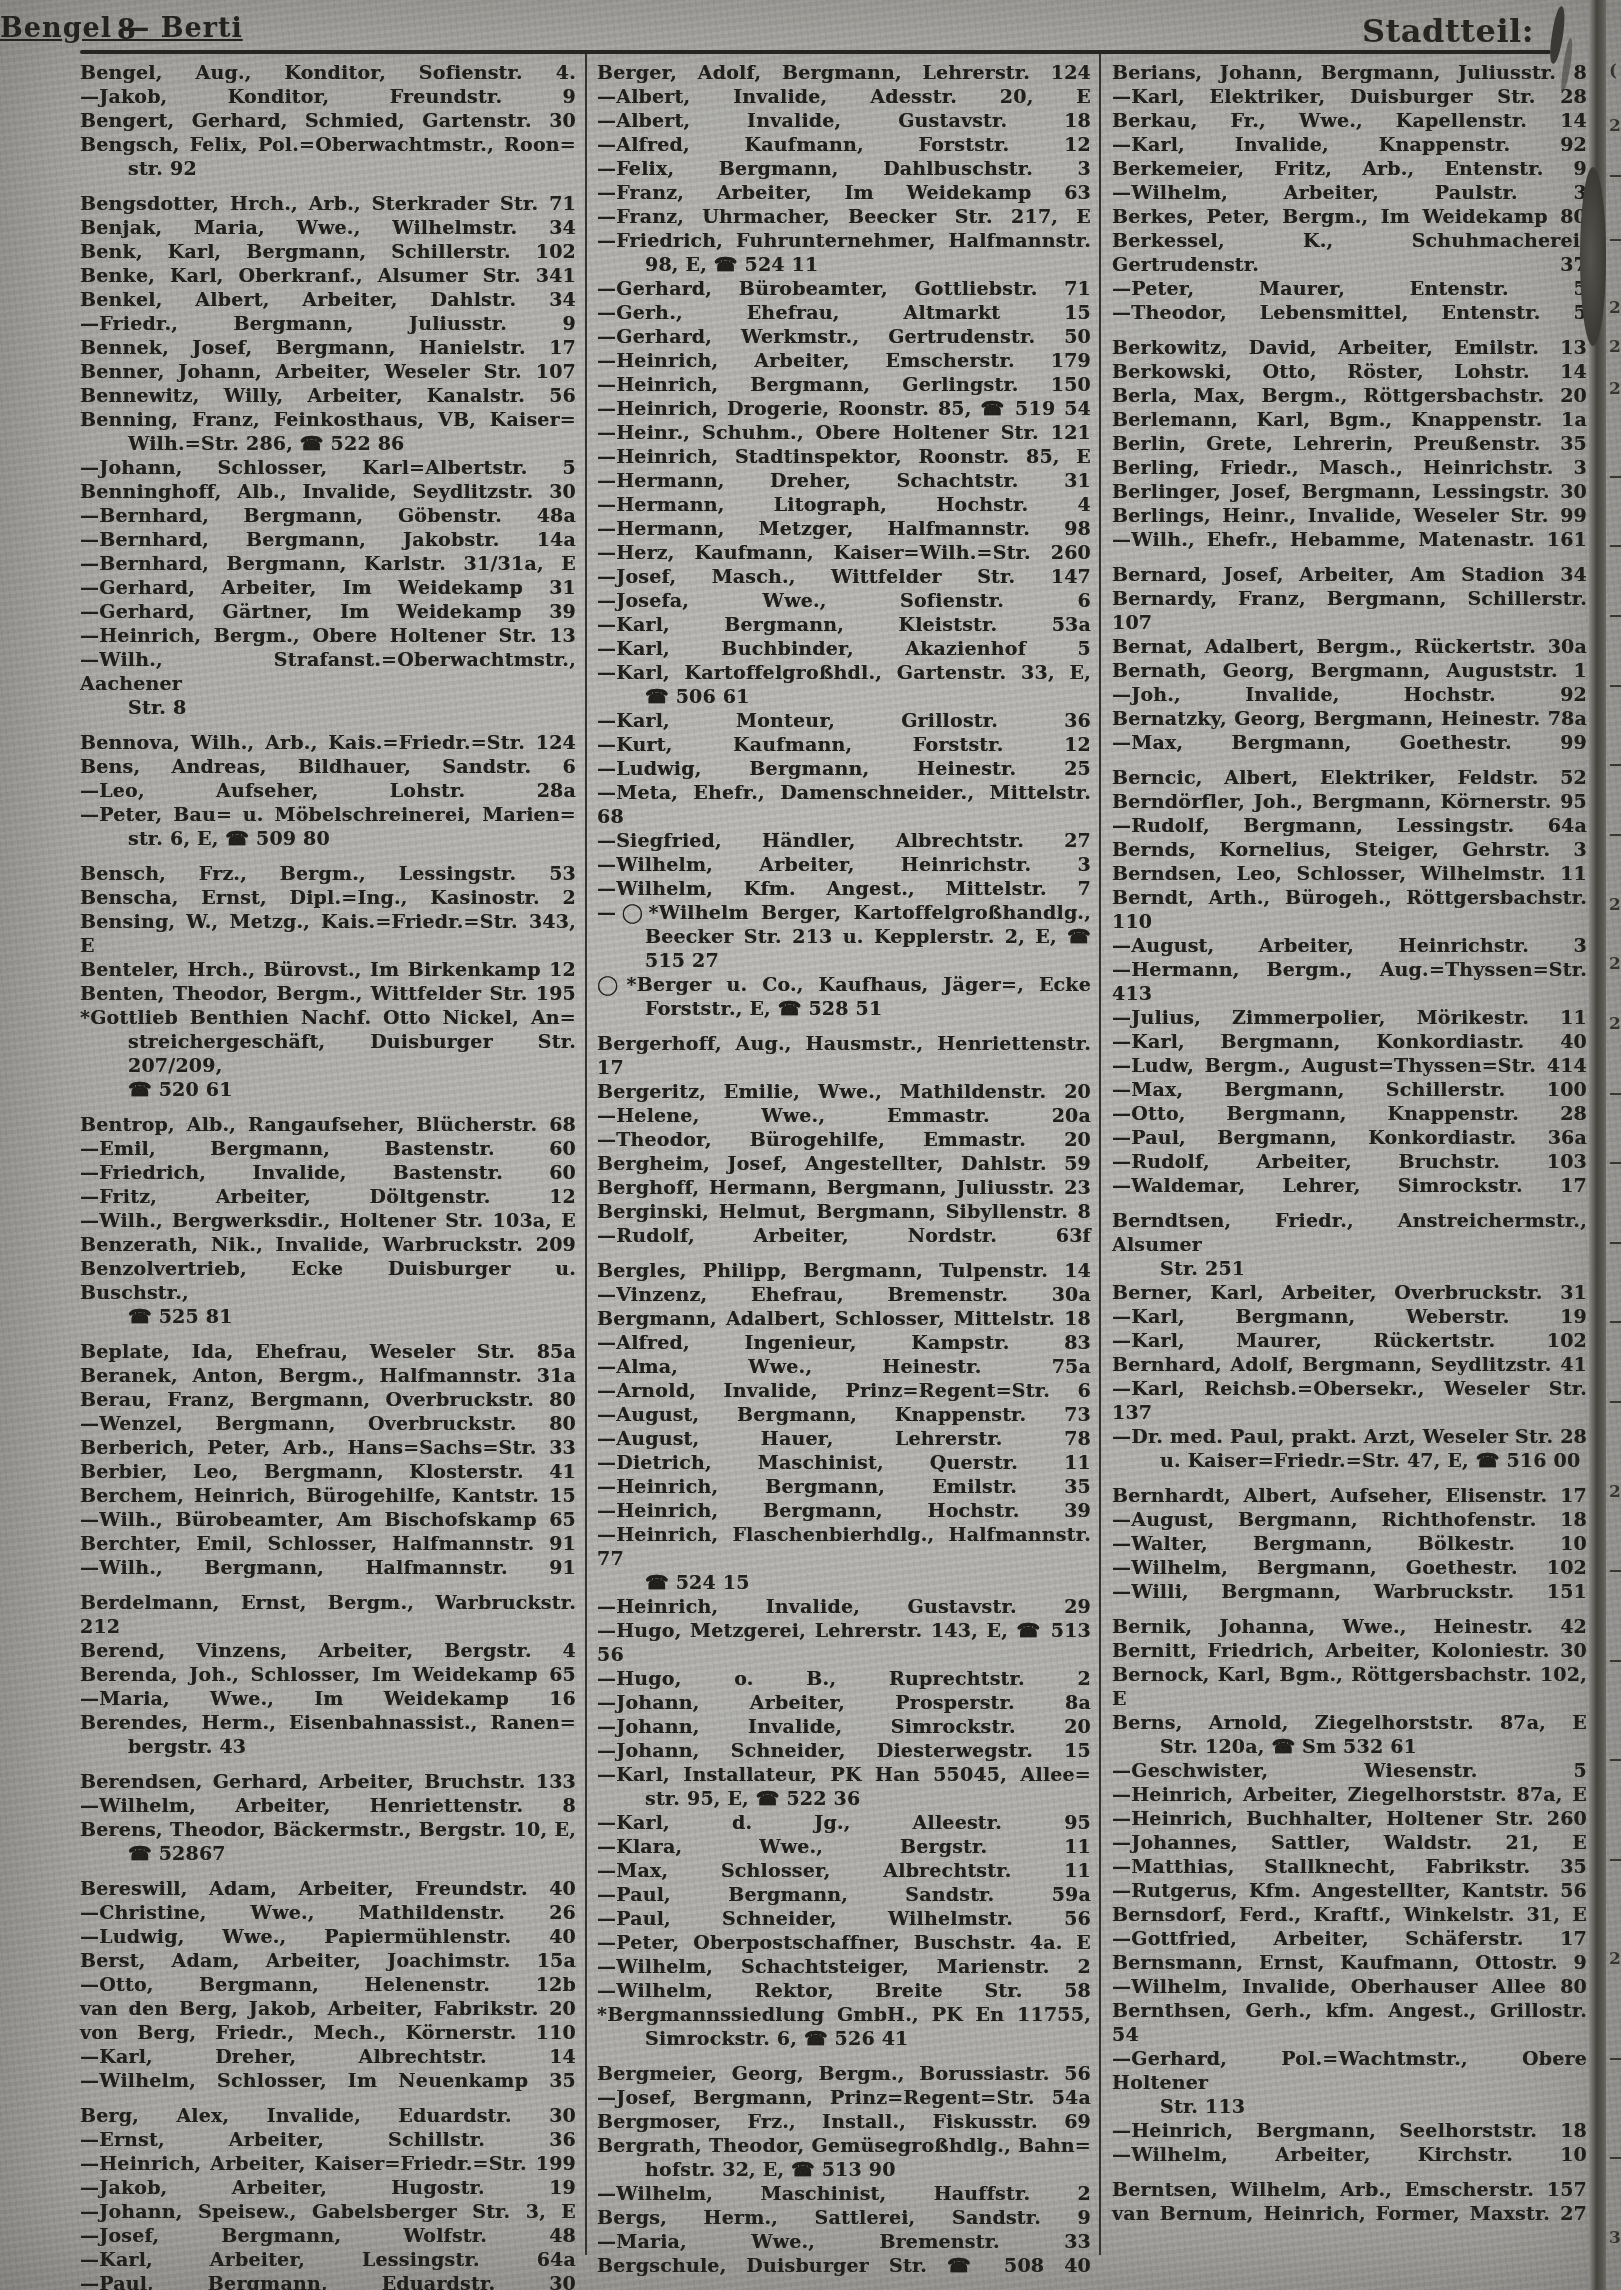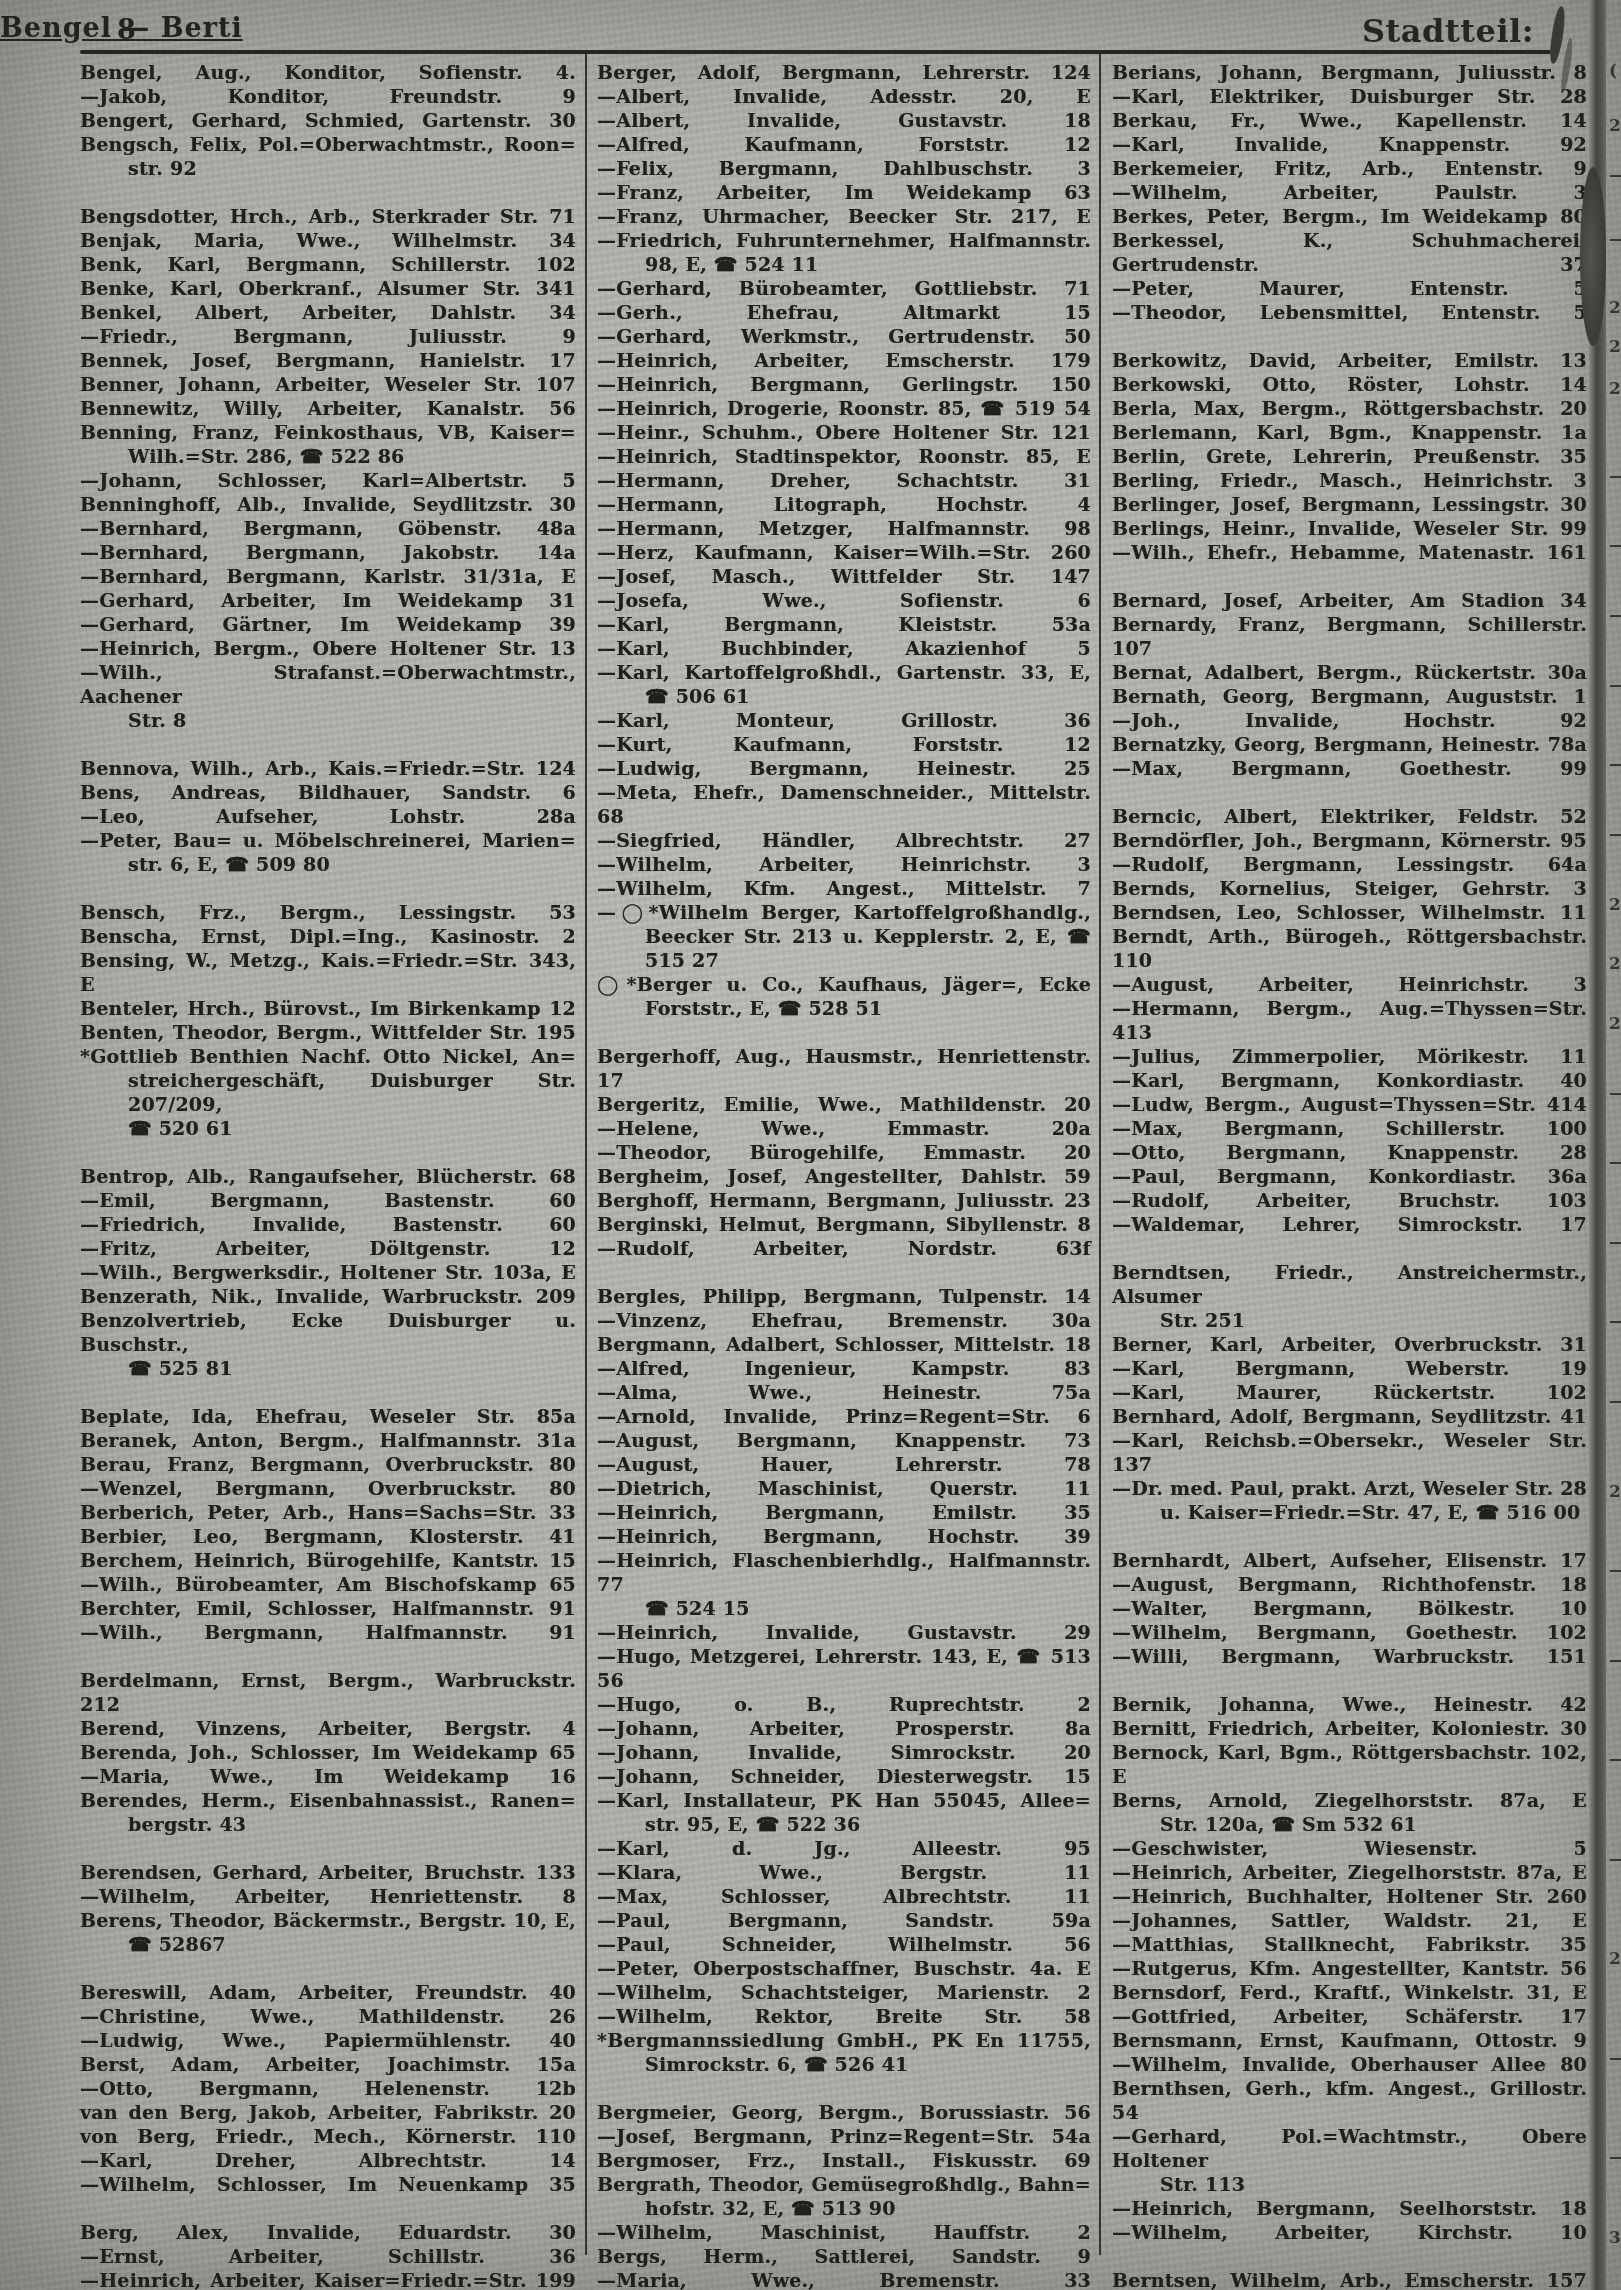--- a/index.html
+++ b/index.html
@@ -44,21 +44,21 @@
   }
   .col1{left:80px;width:496px;}
   .col2{left:597px;width:494px;}
   .col3{left:1112px;width:475px;}
   .ln{
     text-align:justify;text-align-last:justify;
     white-space:normal;
     text-shadow:0 0 0.6px rgba(32,31,27,.55);
   }
   .ln.cont{padding-left:48px;text-align-last:left;}
-  .ln.gap{margin-top:24px;}
+  .ln.gap{margin-top:11px;}
   
   .edge-band{
     position:absolute;left:1589px;top:0;width:17px;height:2290px;
     background:linear-gradient(to right,#8d8b85,#45433e 45%,#5a5852 80%,#6d6b65);
     pointer-events:none;
   }
   .edge-bulge{
     position:absolute;left:1580px;top:167px;width:26px;height:179px;
     background:radial-gradient(ellipse at 40% 50%, #55534d, #3c3a35 70%, transparent 100%);
     border-radius:50%;pointer-events:none;

